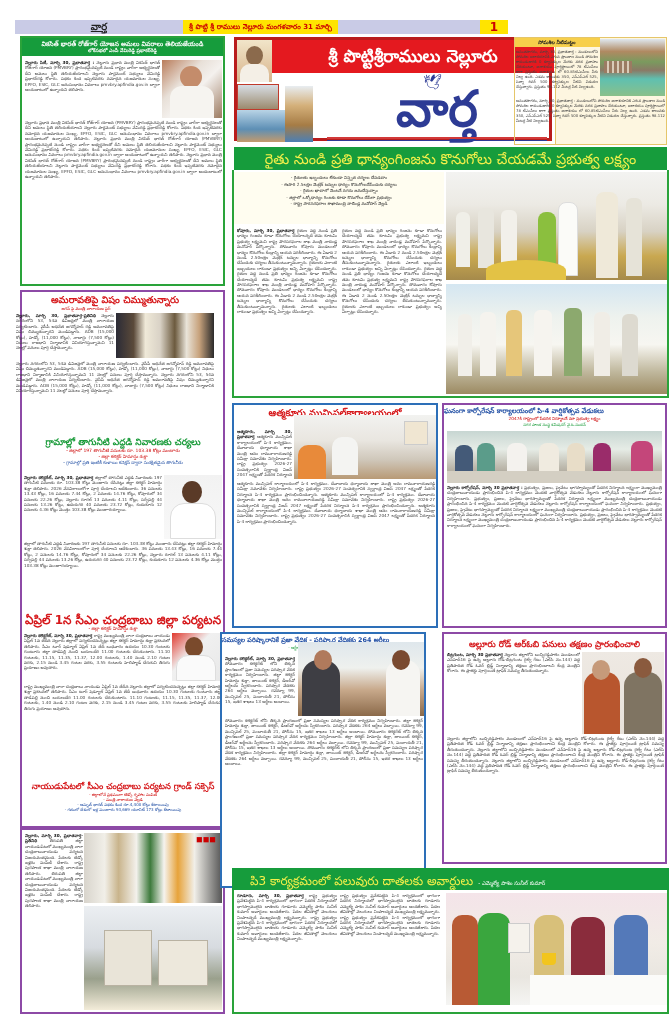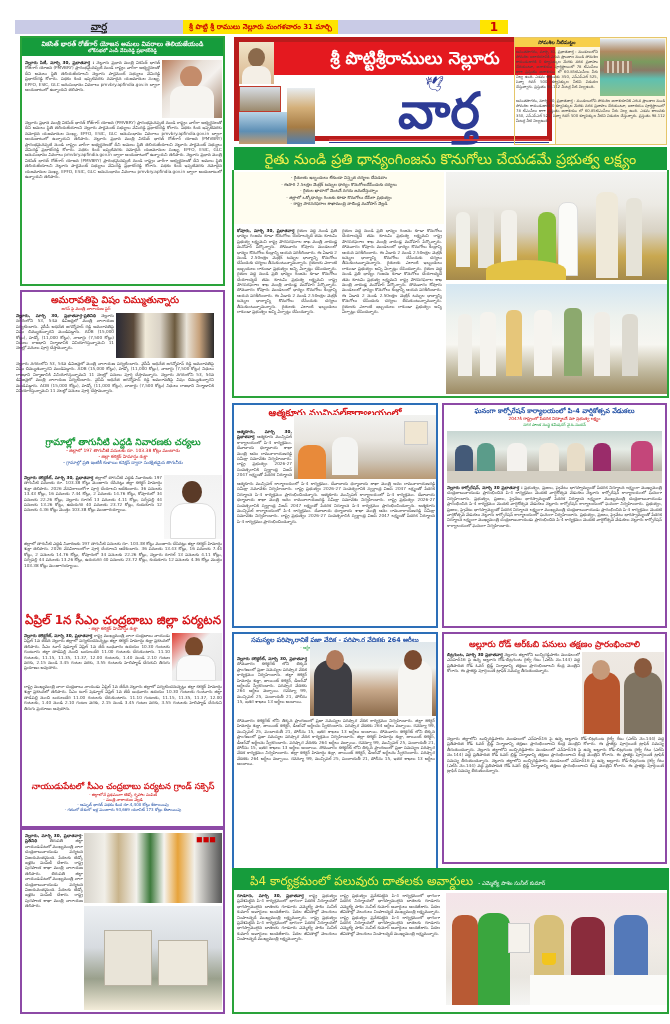--- a/index.html
+++ b/index.html
@@ -12,21 +12,21 @@
 .box{border:2px solid;background:#fff}
 .green{border-color:#2aa33a}
 .purple{border-color:#8d4aa6}
 .blue{border-color:#2d6fb8}
 .head-green{background:#169c3c;color:#fff;font-weight:bold}
 .txt{font-size:4.2px;line-height:5.4px;color:#444;text-align:justify;overflow:hidden}
 .txt b{color:#111}
 .photo{overflow:hidden}
 .h-red{color:#d6181b;font-weight:bold;text-align:center}
 .h-green{color:#1a9b3a;font-weight:bold;text-align:center}
-.h-blue{color:#1f4da3;font-weight:bold;text-align:center}
+.h-blue{color:#1f4da3;font-weight:bold;text-align:left}
 .sub{font-size:4.5px;text-align:center;line-height:6px}
 </style>
 </head>
 <body>
 
 <div class="abs topbar"></div>
 <div class="abs topbar-left">వార్త</div>
 <div class="abs topbar-date">శ్రీ పొట్టి శ్రీ రాములు నెల్లూరు మంగళవారం 31 మార్చి 2026</div>
 <div class="abs pagenum">1</div>
 
@@ -86,21 +86,21 @@
   <div class="txt" style="position:absolute;left:3px;top:3px;width:58px;height:178px"><b>నెల్లూరు, మార్చి 30, ప్రభాతవార్త-ప్రతినిధి</b> <span>తిరుపతి జిల్లా నాయుడుపేటలో ముఖ్యమంత్రి నారా చంద్రబాబునాయుడు పర్యటన విజయవంతమైంది. పేదలకు టిడ్కో ఇళ్లను పంపిణీ చేశారు. రాష్ట్ర పురపాలక శాఖా మంత్రి నారాయణ తెలిపారు.</span> <span>తిరుపతి జిల్లా నాయుడుపేటలో ముఖ్యమంత్రి నారా చంద్రబాబునాయుడు పర్యటన విజయవంతమైంది. పేదలకు టిడ్కో ఇళ్లను పంపిణీ చేశారు. రాష్ట్ర పురపాలక శాఖా మంత్రి నారాయణ తెలిపారు.</span></div>
   <div class="photo abs" style="left:62px;top:3px;width:138px;height:70px;background:linear-gradient(90deg,#d8d4cc 0%,#f1efe8 15%,#c9b48c 25%,#f3f1ec 38%,#3d7a3c 48%,#f5f3ef 58%,#e7a33a 68%,#f1efe9 80%,#555 100%)">
     <div style="position:absolute;right:6px;top:2px;font-size:8px;color:#c00;font-weight:bold">◼◼◼</div>
   </div>
   <div class="photo abs" style="left:62px;top:76px;width:138px;height:104px;background:linear-gradient(180deg,#eceff2 0%,#d7dbe0 40%,#9aa08c 70%,#f3ecd9 100%)">
     <div style="position:absolute;left:20px;top:24px;width:48px;height:56px;background:#e9e4d8;border:1px solid #b9b2a2"></div>
     <div style="position:absolute;left:74px;top:34px;width:50px;height:46px;background:#ede8dc;border:1px solid #b9b2a2"></div>
   </div>
 </div>
 
-<div class="abs" style="left:234px;top:37px;width:318px;height:104px;border:5px solid #b91c1c;background:#fff">
+<div class="abs" style="left:234px;top:37px;width:318px;height:104px;border:3px solid #b91c1c;background:#fff">
   <div style="position:absolute;left:0;top:0;width:35px;height:42px;background:linear-gradient(180deg,#f1e5c9,#d8b48c)">
     <div style="position:absolute;left:9px;top:6px;width:17px;height:19px;border-radius:50%;background:#8b6a4c"></div>
     <div style="position:absolute;left:3px;top:24px;width:29px;height:18px;border-radius:10px 10px 0 0;background:#f4efe6"></div>
   </div>
   <div style="position:absolute;left:35px;top:0;width:282px;height:33px;background:#e4191f;color:#fff;font-size:17px;font-weight:bold;text-align:center;line-height:33px">శ్రీ పొట్టిశ్రీరాములు నెల్లూరు</div>
   <div style="position:absolute;left:0;top:44px;width:42px;height:26px;background:linear-gradient(180deg,#d7dde4,#9b8a6d);border:1px solid #c0392b"></div>
   <div style="position:absolute;left:0;top:70px;width:50px;height:32px;background:linear-gradient(180deg,#b9d4e6,#5d8fb5 60%,#c49a6c)"></div>
   <div style="position:absolute;left:48px;top:46px;width:28px;height:56px;background:linear-gradient(180deg,#e8edf1 0%,#d4b07a 35%,#a67c45 70%,#4b7fb5 100%)"></div>
   <div style="position:absolute;left:186px;top:33px;font-size:15px;color:#2d3b95">🕊</div>
   <div style="position:absolute;left:95px;top:40px;width:210px;height:56px;font-family:'DejaVu Serif',serif;font-size:50px;font-weight:bold;color:#2d3b95;text-align:center;line-height:58px">వార్త</div>
@@ -172,21 +172,21 @@
     <div style="position:absolute;left:60px;top:12px;width:20px;height:28px;background:#f4f2ee;border-radius:8px 8px 0 0"></div>
     <div style="position:absolute;left:92px;top:12px;width:20px;height:28px;background:#f0ebe0;border-radius:8px 8px 0 0"></div>
     <div style="position:absolute;left:120px;top:12px;width:18px;height:28px;background:#e8ddc8;border-radius:8px 8px 0 0"></div>
     <div style="position:absolute;left:146px;top:12px;width:18px;height:28px;background:#9a2c6a;border-radius:8px 8px 0 0"></div>
     <div style="position:absolute;left:184px;top:10px;width:22px;height:32px;background:#c4467a;border-radius:8px 8px 0 0"></div>
     <div style="position:absolute;left:0;top:40px;width:215px;height:12px;background:#d4cfc3"></div>
   </div>
   <div class="txt" style="position:absolute;left:3px;top:80px;width:215px;height:140px"><b>నెల్లూరు కార్పోరేషన్, మార్చి 30 ప్రభాతవార్త :</b> <span>ప్రభుత్వం, ప్రజలు, ప్రైవేటు భాగస్వామ్యంతో పేదరిక నిర్మూలన లక్ష్యంగా ముఖ్యమంత్రి చంద్రబాబునాయుడు ప్రారంభించిన పి-4 కార్యక్రమం మొదటి వార్షికోత్సవ వేడుకలు నెల్లూరు కార్పోరేషన్ కార్యాలయంలో ఘనంగా నిర్వహించారు.</span> <span>ప్రభుత్వం, ప్రజలు, ప్రైవేటు భాగస్వామ్యంతో పేదరిక నిర్మూలన లక్ష్యంగా ముఖ్యమంత్రి చంద్రబాబునాయుడు ప్రారంభించిన పి-4 కార్యక్రమం మొదటి వార్షికోత్సవ వేడుకలు నెల్లూరు కార్పోరేషన్ కార్యాలయంలో ఘనంగా నిర్వహించారు.</span> <span>ప్రభుత్వం, ప్రజలు, ప్రైవేటు భాగస్వామ్యంతో పేదరిక నిర్మూలన లక్ష్యంగా ముఖ్యమంత్రి చంద్రబాబునాయుడు ప్రారంభించిన పి-4 కార్యక్రమం మొదటి వార్షికోత్సవ వేడుకలు నెల్లూరు కార్పోరేషన్ కార్యాలయంలో ఘనంగా నిర్వహించారు.</span> <span>ప్రభుత్వం, ప్రజలు, ప్రైవేటు భాగస్వామ్యంతో పేదరిక నిర్మూలన లక్ష్యంగా ముఖ్యమంత్రి చంద్రబాబునాయుడు ప్రారంభించిన పి-4 కార్యక్రమం మొదటి వార్షికోత్సవ వేడుకలు నెల్లూరు కార్పోరేషన్ కార్యాలయంలో ఘనంగా నిర్వహించారు.</span></div>
 </div>
 
-<div class="abs box blue" style="left:232px;top:632px;width:206px;height:256px">
+<div class="abs box blue" style="left:220px;top:632px;width:206px;height:256px">
   <div class="h-blue" style="font-size:6.4px;line-height:9px;margin-top:2px;white-space:nowrap">సమస్యల పరిష్కారానికే ప్రజా వేదిక - పరిష్కార వేదికకు 264 అర్జీలు</div>
   <div class="sub" style="color:#1a9b3a;font-size:4px;line-height:5px">- అర్జీల గడువు లోపు అర్జీలను పరిష్కరించాలి</div>
   <div class="sub" style="color:#c00;font-size:4px;line-height:5px">- జిల్లా కలెక్టర్ హిమాన్షు శుక్లా</div>
   <div class="txt" style="position:absolute;left:3px;top:22px;width:70px;height:60px"><b>నెల్లూరు కలెక్టరేట్, మార్చి 30, ప్రభాతవార్త</b> <span>సోమవారం కలెక్టరేట్ లోని తిక్కన ప్రాంగణంలో ప్రజా సమస్యల పరిష్కార వేదిక కార్యక్రమం నిర్వహించారు. జిల్లా కలెక్టర్ హిమాన్షు శుక్లా, జాయింట్ కలెక్టర్, డీఆర్‌వో అర్జీలను స్వీకరించారు. పరిష్కార వేదికకు 264 అర్జీలు వచ్చాయి. రెవెన్యూ 99, మున్సిపల్ 25, పంచాయతీ 21, పోలీసు 15, ఇతర శాఖలు 13 అర్జీలు అందాయి.</span></div>
   <div class="photo" style="position:absolute;left:76px;top:8px;width:126px;height:74px;background:linear-gradient(180deg,#dfe7ec 0%,#eff1ee 35%,#c7a88a 65%,#8b6a4a 100%)">
     <div style="position:absolute;left:4px;top:18px;width:38px;height:56px;background:#3e3e44;border-radius:16px 16px 0 0"></div>
     <div style="position:absolute;left:16px;top:8px;width:18px;height:20px;border-radius:50%;background:#b07a5c"></div>
     <div style="position:absolute;left:88px;top:18px;width:34px;height:56px;background:#f6f5f2;border-radius:14px 14px 0 0"></div>
     <div style="position:absolute;left:94px;top:8px;width:18px;height:20px;border-radius:50%;background:#7a4a30"></div>
   </div>
@@ -199,21 +199,21 @@
   <div class="photo" style="position:absolute;left:138px;top:18px;width:82px;height:82px;background:linear-gradient(180deg,#eee9e3 0%,#e8e2da 100%)">
     <div style="position:absolute;left:2px;top:20px;width:36px;height:62px;background:#b8562e;border-radius:14px 14px 0 0"></div>
     <div style="position:absolute;left:10px;top:8px;width:18px;height:20px;border-radius:50%;background:#c69a7a"></div>
     <div style="position:absolute;left:42px;top:20px;width:38px;height:62px;background:#7f7462;border-radius:14px 14px 0 0"></div>
     <div style="position:absolute;left:52px;top:6px;width:18px;height:20px;border-radius:50%;background:#8a5a3e"></div>
   </div>
   <div class="txt" style="position:absolute;left:3px;top:102px;width:217px;height:126px"><span>నెల్లూరు జిల్లాలోని బుచ్చిరెడ్డిపాలెం మండలంలో ఎన్‌హెచ్16 పై ఉన్న అల్లూరు రోడ్-బిట్రగుంట రైల్వే గేటు (ఎల్‌సి నెం.144) వద్ద ప్రతిపాదిత రోడ్ ఓవర్ బ్రిడ్జ్ నిర్మాణాన్ని తక్షణం ప్రారంభించాలని కేంద్ర మంత్రిని కోరారు. ఈ ప్రాజెక్టు పూర్తయితే ట్రాఫిక్ సమస్య తీరుతుందన్నారు.</span> <span>నెల్లూరు జిల్లాలోని బుచ్చిరెడ్డిపాలెం మండలంలో ఎన్‌హెచ్16 పై ఉన్న అల్లూరు రోడ్-బిట్రగుంట రైల్వే గేటు (ఎల్‌సి నెం.144) వద్ద ప్రతిపాదిత రోడ్ ఓవర్ బ్రిడ్జ్ నిర్మాణాన్ని తక్షణం ప్రారంభించాలని కేంద్ర మంత్రిని కోరారు. ఈ ప్రాజెక్టు పూర్తయితే ట్రాఫిక్ సమస్య తీరుతుందన్నారు.</span> <span>నెల్లూరు జిల్లాలోని బుచ్చిరెడ్డిపాలెం మండలంలో ఎన్‌హెచ్16 పై ఉన్న అల్లూరు రోడ్-బిట్రగుంట రైల్వే గేటు (ఎల్‌సి నెం.144) వద్ద ప్రతిపాదిత రోడ్ ఓవర్ బ్రిడ్జ్ నిర్మాణాన్ని తక్షణం ప్రారంభించాలని కేంద్ర మంత్రిని కోరారు. ఈ ప్రాజెక్టు పూర్తయితే ట్రాఫిక్ సమస్య తీరుతుందన్నారు.</span></div>
 </div>
 
 <div class="abs head-green" style="left:232px;top:868px;width:437px;height:24px;color:#f4f04a;font-weight:normal;line-height:24px;white-space:nowrap;padding-left:18px">
-  <span style="font-size:12px">పి4 కార్యక్రమంలో పలువురు దాతలకు అవార్డులు</span>
+  <span style="font-size:12px">పి3 కార్యక్రమంలో పలువురు దాతలకు అవార్డులు</span>
   <span style="font-size:5.5px;color:#fff">- ఎమ్మెల్యే పాశిం సునీల్ కుమార్</span>
 </div>
 <div class="abs box green" style="left:232px;top:890px;width:437px;height:124px;border-top:none">
   <div class="txt" style="position:absolute;left:3px;top:3px;width:100px;height:116px"><b>గూడూరు, మార్చి 30, ప్రభాతవార్త</b> <span>రాష్ట్ర ప్రభుత్వం ప్రవేశపెట్టిన పి-4 కార్యక్రమంలో భాగంగా పేదరిక నిర్మూలనలో భాగస్వాములైన దాతలకు గూడూరు ఎమ్మెల్యే పాశిం సునీల్ కుమార్ అవార్డులు అందజేశారు. పేదల జీవితాల్లో వెలుగులు నింపాలన్నదే ముఖ్యమంత్రి లక్ష్యమన్నారు.</span> <span>రాష్ట్ర ప్రభుత్వం ప్రవేశపెట్టిన పి-4 కార్యక్రమంలో భాగంగా పేదరిక నిర్మూలనలో భాగస్వాములైన దాతలకు గూడూరు ఎమ్మెల్యే పాశిం సునీల్ కుమార్ అవార్డులు అందజేశారు. పేదల జీవితాల్లో వెలుగులు నింపాలన్నదే ముఖ్యమంత్రి లక్ష్యమన్నారు.</span></div>
   <div class="txt" style="position:absolute;left:106px;top:3px;width:100px;height:116px"><span>రాష్ట్ర ప్రభుత్వం ప్రవేశపెట్టిన పి-4 కార్యక్రమంలో భాగంగా పేదరిక నిర్మూలనలో భాగస్వాములైన దాతలకు గూడూరు ఎమ్మెల్యే పాశిం సునీల్ కుమార్ అవార్డులు అందజేశారు. పేదల జీవితాల్లో వెలుగులు నింపాలన్నదే ముఖ్యమంత్రి లక్ష్యమన్నారు.</span> <span>రాష్ట్ర ప్రభుత్వం ప్రవేశపెట్టిన పి-4 కార్యక్రమంలో భాగంగా పేదరిక నిర్మూలనలో భాగస్వాములైన దాతలకు గూడూరు ఎమ్మెల్యే పాశిం సునీల్ కుమార్ అవార్డులు అందజేశారు. పేదల జీవితాల్లో వెలుగులు నింపాలన్నదే ముఖ్యమంత్రి లక్ష్యమన్నారు.</span></div>
   <div class="photo" style="position:absolute;left:212px;top:3px;width:221px;height:112px;background:linear-gradient(180deg,#f4e4e9 0%,#f1ece6 45%,#e9e6e0 75%,#f5f5f3 100%)">
     <div style="position:absolute;left:6px;top:22px;width:26px;height:90px;background:#b85a34;border-radius:10px 10px 0 0"></div>
     <div style="position:absolute;left:32px;top:20px;width:32px;height:92px;background:#3aa63e;border-radius:12px 12px 0 0"></div>
     <div style="position:absolute;left:62px;top:30px;width:22px;height:30px;background:#f5f2ec;border:1px solid #ccc"></div>
     <div style="position:absolute;left:88px;top:22px;width:30px;height:90px;background:#d8c07a;border-radius:12px 12px 0 0"></div>

